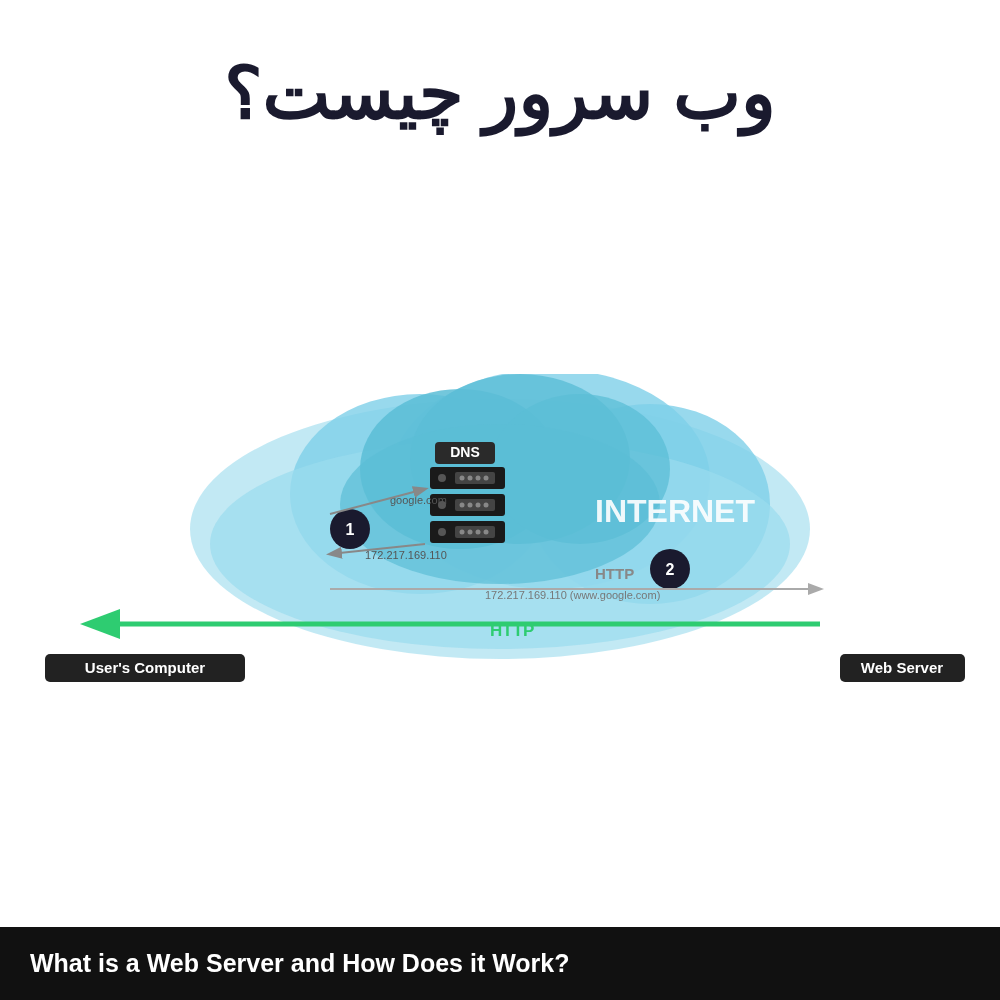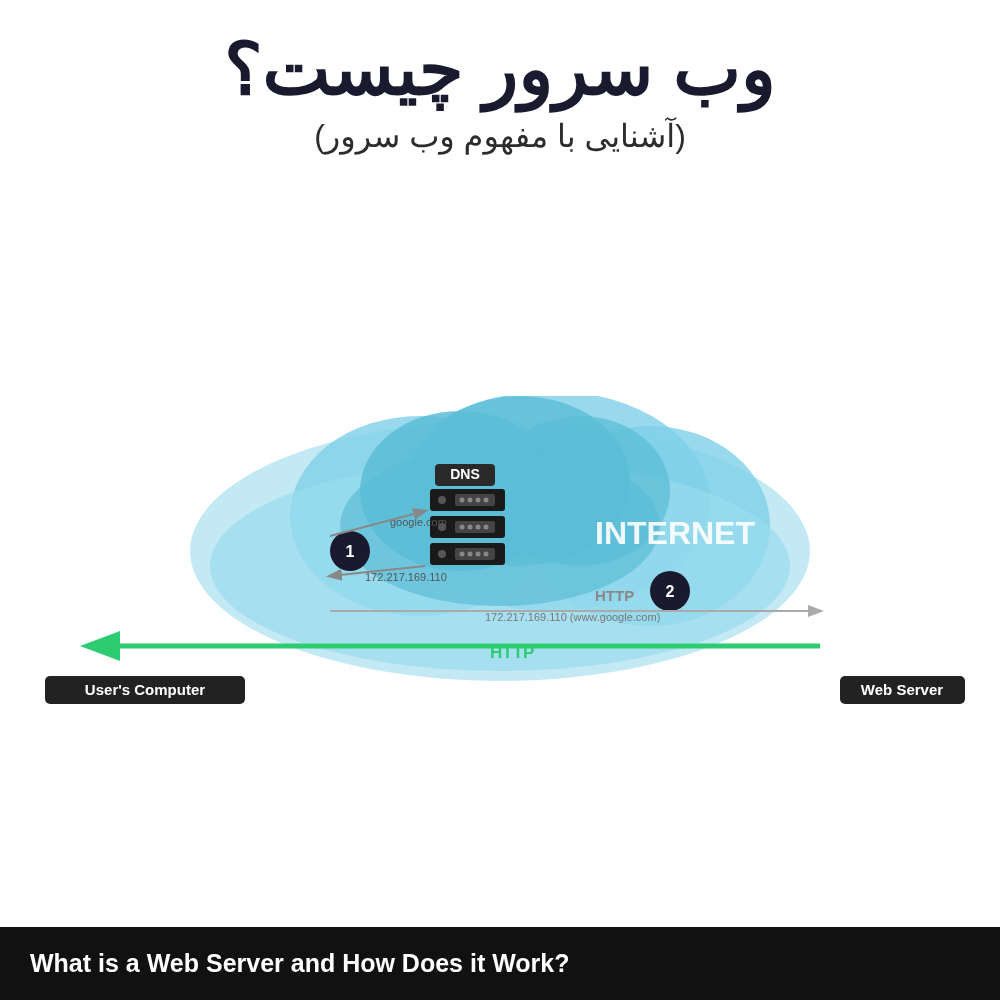--- a/index.html
+++ b/index.html
@@ -20,20 +20,21 @@
     }
 
     
     .top-section {
       flex: 1;
       display: flex;
       flex-direction: column;
       align-items: center;
       padding: 30px 36px 10px;
       background: #fff;
+      margin-top: 24px;
     }
 
     .title-persian {
       font-size: 72px;
       font-weight: 900;
       color: #1a1a2e;
       text-align: center;
       direction: rtl;
       font-family: 'Tahoma', 'Arial', sans-serif;
       line-height: 1.1;
@@ -89,21 +90,20 @@
     }
   </style>
 </head>
 <body>
 
 <div class="main-container">
 
   <div class="top-section">
 
     <div class="title-persian">وب سرور چیست؟</div>
-    <div class="subtitle-persian">(آشنایی با مفهوم وب سرور)</div>
 
     <div class="diagram-area">
       <div class="diagram-svg-container">
         <svg class="diagram-svg" viewBox="0 0 940 310" xmlns="http://www.w3.org/2000/svg">
 
           <ellipse cx="470" cy="155" rx="310" ry="130" fill="#a8dff0" opacity="0.7"></ellipse>
           <ellipse cx="390" cy="120" rx="130" ry="100" fill="#7ecfe8" opacity="0.8"></ellipse>
           <ellipse cx="520" cy="105" rx="160" ry="110" fill="#7ecfe8" opacity="0.8"></ellipse>
           <ellipse cx="620" cy="130" rx="120" ry="100" fill="#7ecfe8" opacity="0.8"></ellipse>
           <ellipse cx="470" cy="170" rx="290" ry="105" fill="#9adcee" opacity="0.7"></ellipse>

